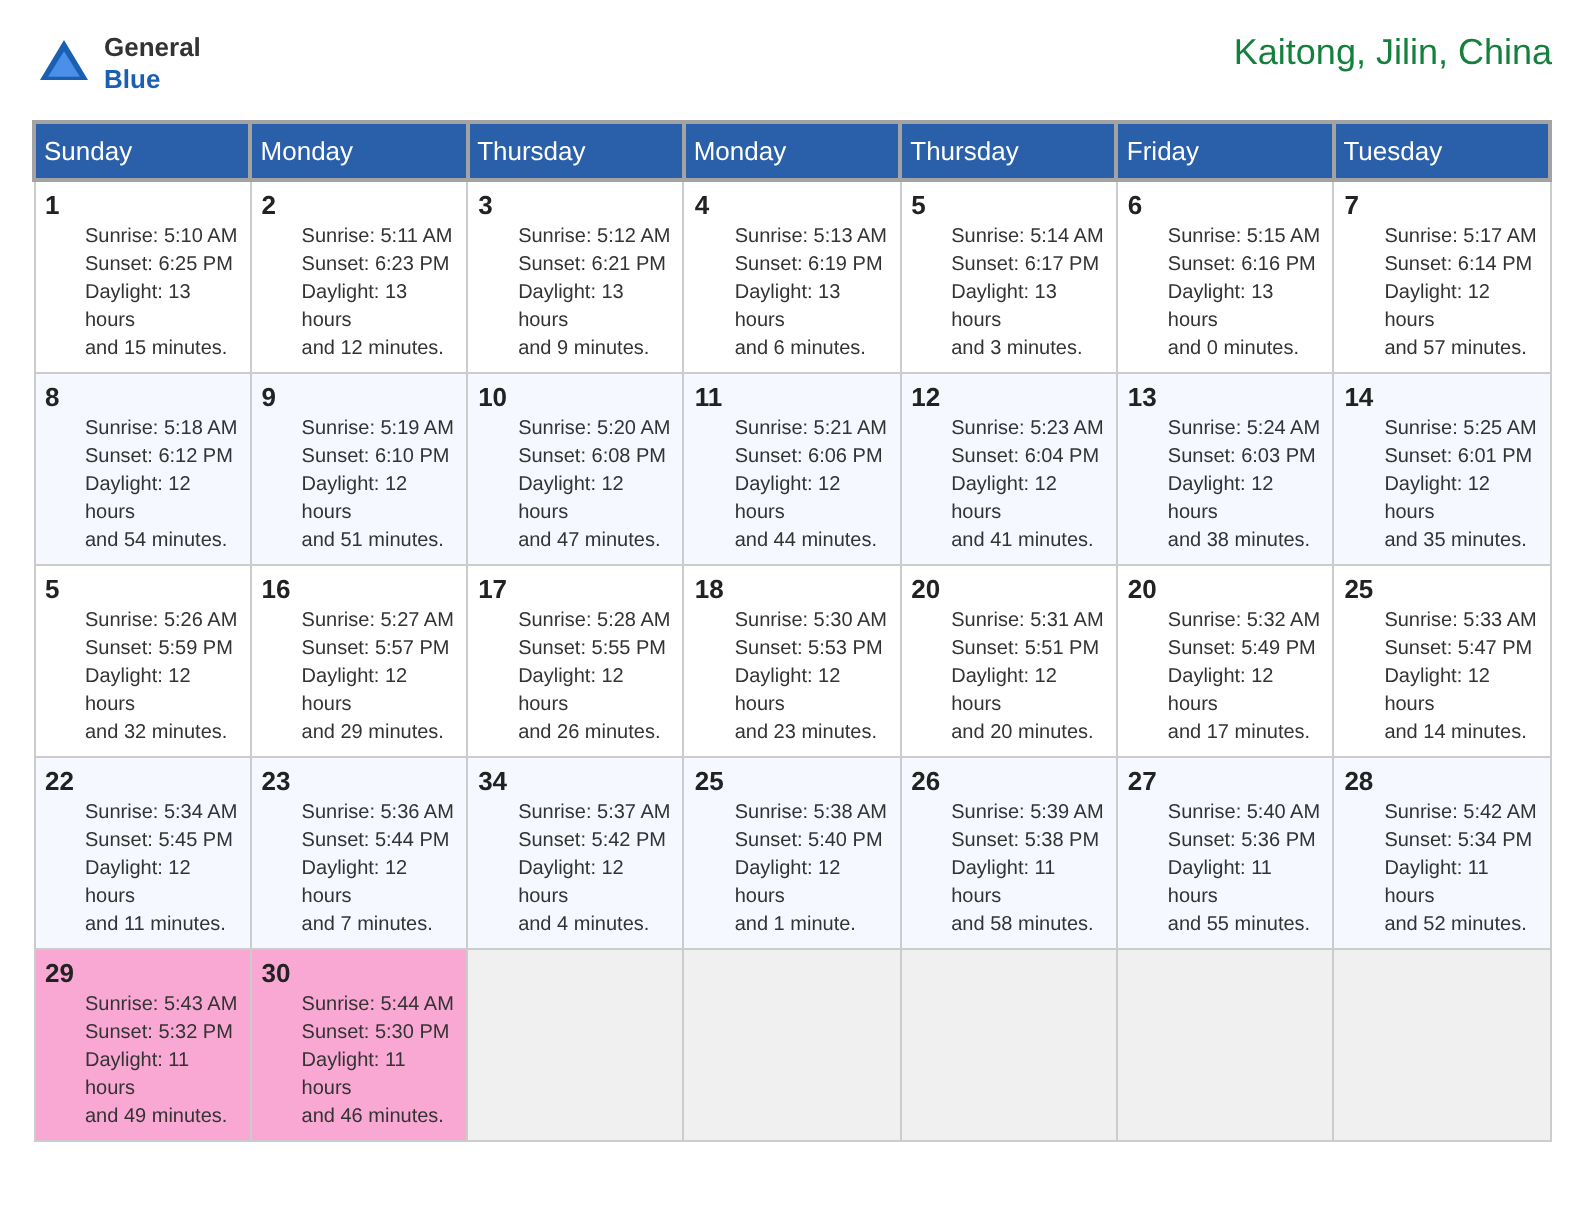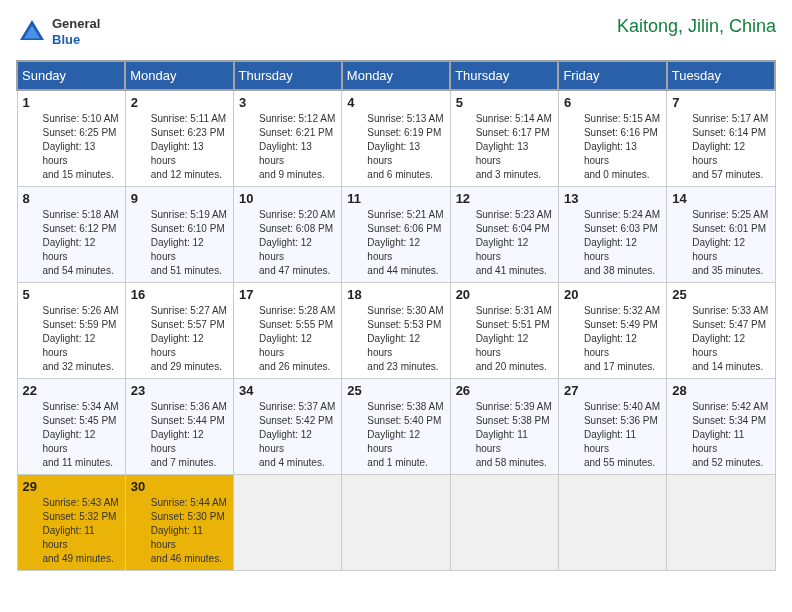--- a/index.html
+++ b/index.html
@@ -65,21 +65,21 @@
       vertical-align: top;
       padding: 4px 5px;
       width: calc(100% / 7);
       height: 80px;
       background: #fff;
     }
     .calendar tr:nth-child(even) td {
       background: #f5f8ff;
     }
     .calendar tr:last-child td {
-      background: #eab308;
+      background: #f9a8d4;
     }
     .day-num {
       font-size: 13px;
       font-weight: bold;
       color: #222;
       display: block;
       margin-bottom: 2px;
     }
     .day-info {
       font-size: 10px;

